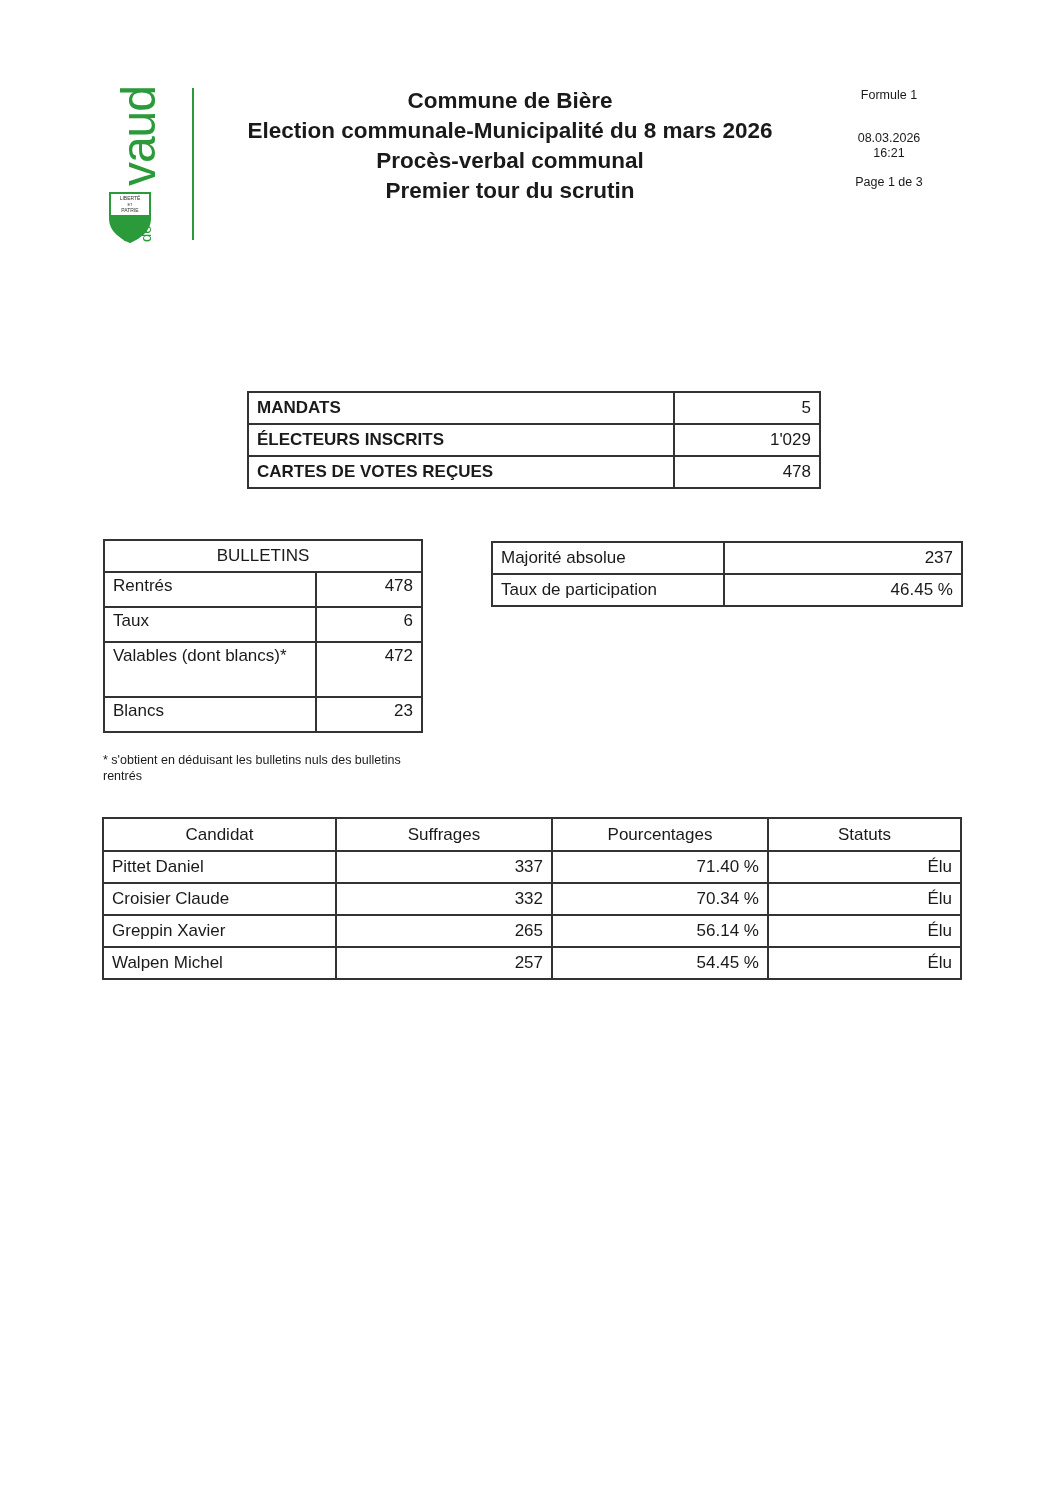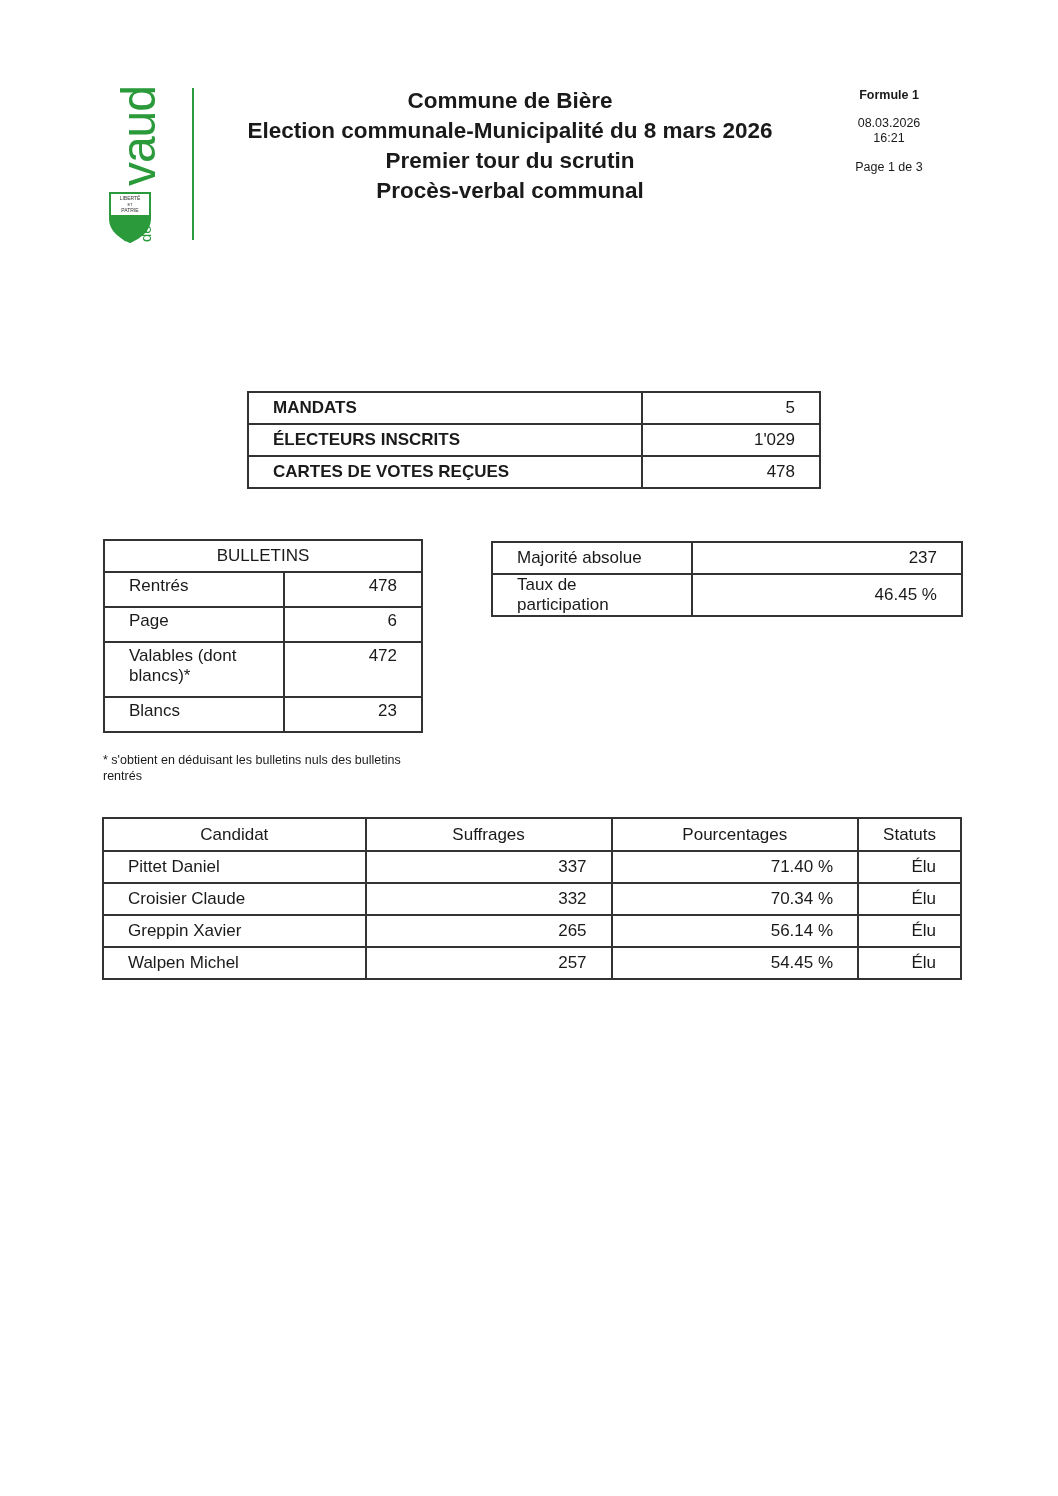--- a/index.html
+++ b/index.html
@@ -10,25 +10,25 @@
   .logo-text { position: absolute; left: -52px; top: 52px; width: 156px; height: 52px;
                transform: rotate(-90deg); transform-origin: center; display: flex; align-items: flex-end; }
   .logo-small { font-size: 15px; color: #2a9a3a; margin-right: 2px; line-height: 20px; padding-bottom: 4px; }
   .logo-big { font-size: 48px; color: #2a9a3a; line-height: 42px; letter-spacing: -1px; }
   .shield { position: absolute; left: 0; top: 105px; width: 44px; height: 52px; }
   .vline { position: absolute; left: 192px; top: 88px; width: 2px; height: 152px; background: #2a9a3a; }
 
   .title-block { position: absolute; left: 210px; top: 86px; width: 600px; text-align: center;
                  font-weight: bold; font-size: 22.5px; line-height: 30px; }
   .meta { position: absolute; left: 836px; top: 88px; width: 106px; text-align: center; font-size: 12.5px; line-height: 15px; }
-  .meta .formule { font-weight: bold; margin-bottom: 13px; }
+  .meta .formule { font-weight: normal; margin-bottom: 28px; }
   .meta .page { margin-top: 14px; }
 
   table { border-collapse: collapse; position: absolute; }
-  td, th { border: 2px solid #333; font-size: 17px; padding: 0 24px; font-weight: normal; }
+  td, th { border: 2px solid #333; font-size: 17px; padding: 0 8px; font-weight: normal; }
 
   .t1 { left: 247px; top: 391px; width: 574px; }
   .t1 td { height: 30px; font-weight: bold; font-size: 17px; }
   .t1 td.v { text-align: right; font-weight: normal; width: 128px; }
 
   .t2 { left: 103px; top: 539px; width: 320px; }
   .t2 th { height: 30px; text-align: center; }
   .t2 td { height: 30px; vertical-align: top; padding-top: 3px; }
   .t2 td.v { text-align: right; width: 88px; }
   .footnote { position: absolute; left: 103px; top: 752px; width: 300px; font-size: 12.5px; line-height: 16px; }
@@ -56,22 +56,22 @@
     <text x="22" y="9" font-size="5" text-anchor="middle" fill="#333" font-family="Liberation Sans, sans-serif">LIBERTÉ</text>
     <text x="22" y="15" font-size="4" text-anchor="middle" fill="#333" font-family="Liberation Sans, sans-serif">ET</text>
     <text x="22" y="21" font-size="5" text-anchor="middle" fill="#333" font-family="Liberation Sans, sans-serif">PATRIE</text>
   </svg>
 </div>
 <div class="vline"></div>
 
 <div class="title-block">
   <div>Commune de Bière</div>
   <div>Election communale-Municipalité du 8 mars 2026</div>
+  <div>Procès-verbal communal</div>
   <div>Premier tour du scrutin</div>
-  <div>Procès-verbal communal</div>
 </div>
 
 <div class="meta">
   <div class="formule">Formule 1</div>
   <div>08.03.2026</div>
   <div>16:21</div>
   <div class="page">Page 1 de 3</div>
 </div>
 
 <table class="t1">
@@ -94,21 +94,21 @@
 <table class="t2">
   <tbody>
       <tr>
         <th colspan="2">BULLETINS</th>
       </tr>
   <tr>
         <td>Rentrés</td>
         <td class="v">478</td>
       </tr>
   <tr>
-        <td>Page</td>
+        <td>Taux</td>
         <td class="v">6</td>
       </tr>
   <tr>
         <td style="height:50px">Valables (dont blancs)*</td>
         <td class="v">472</td>
       </tr>
   <tr>
         <td>Blancs</td>
         <td class="v">23</td>
       </tr>

